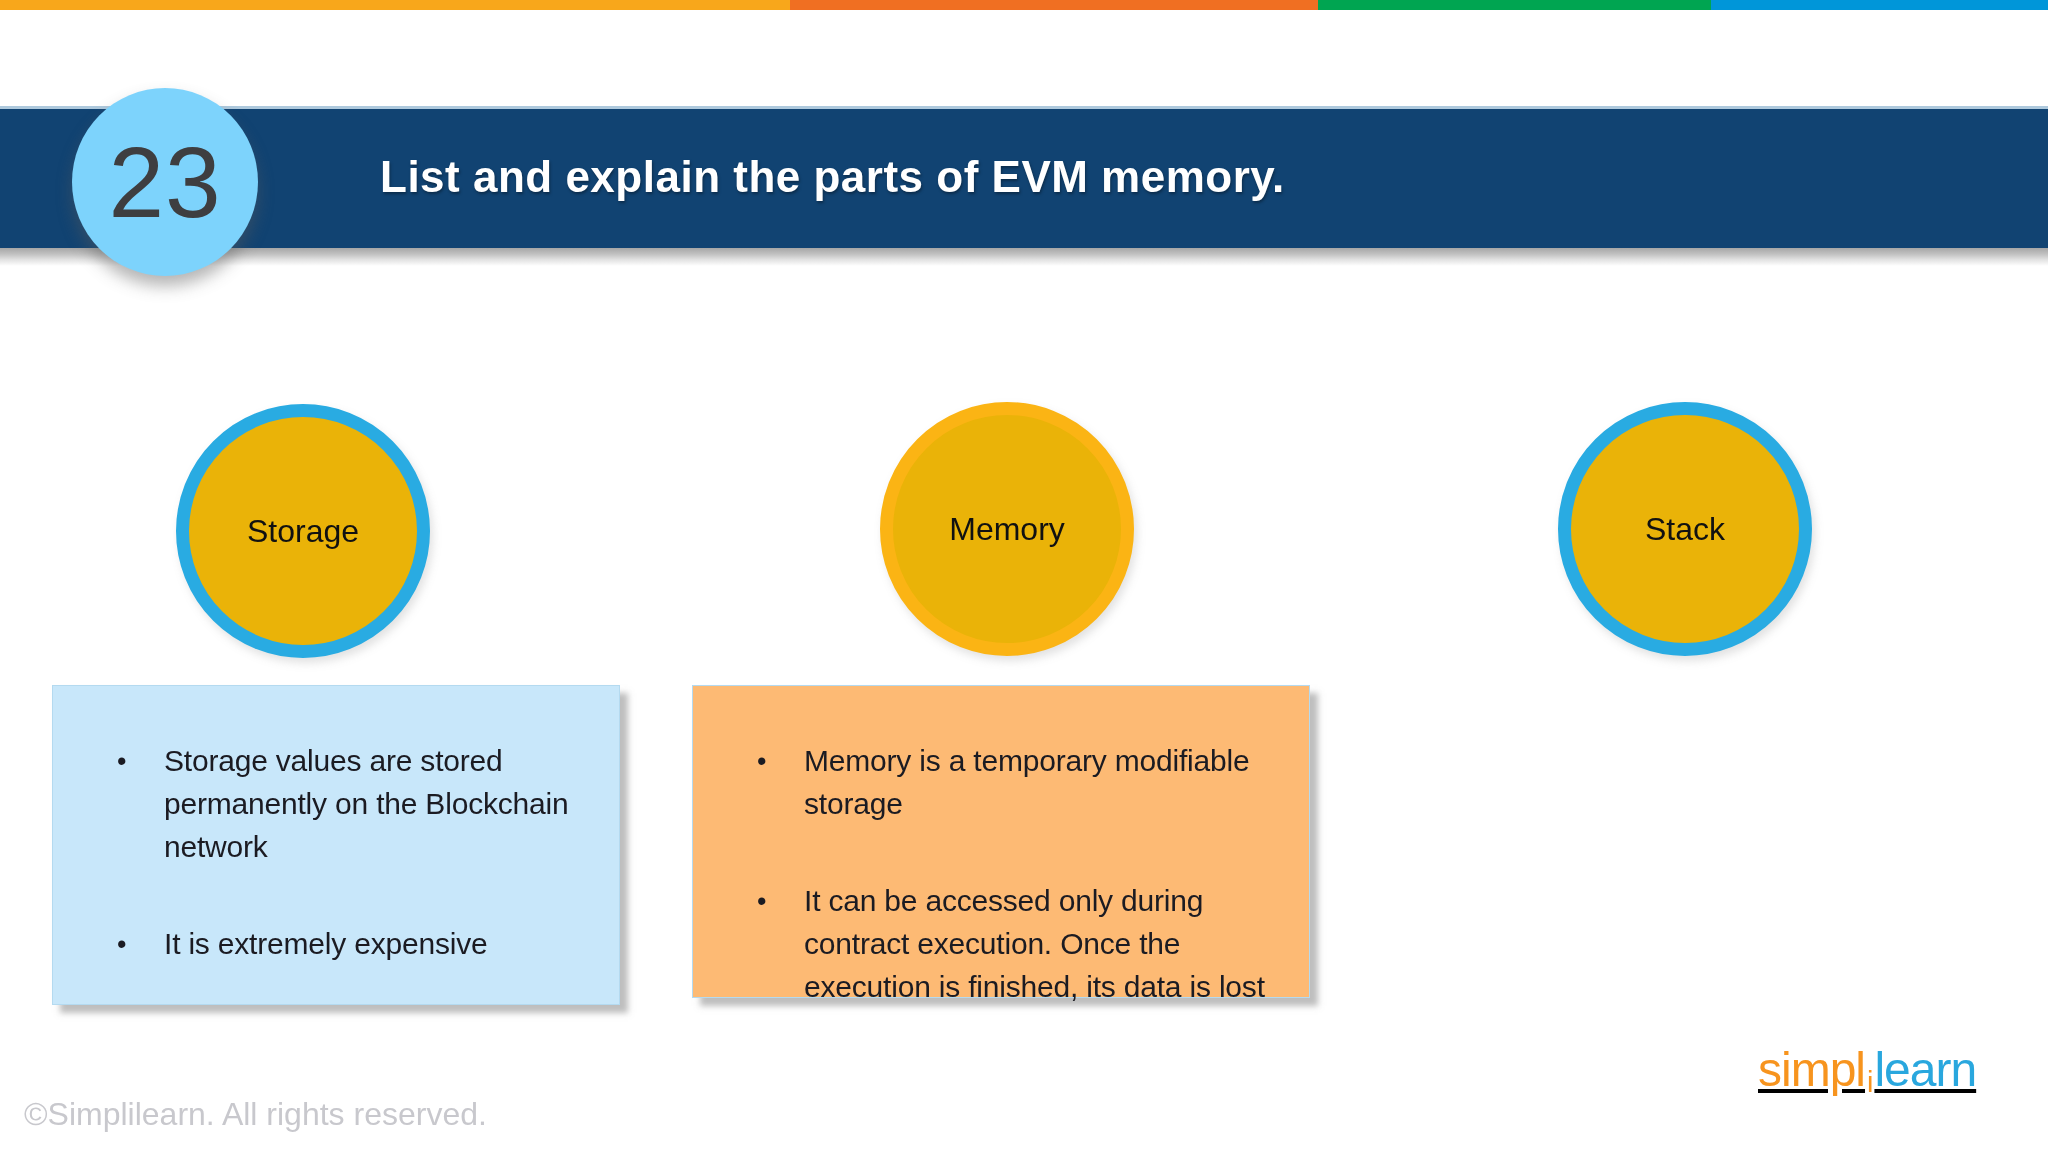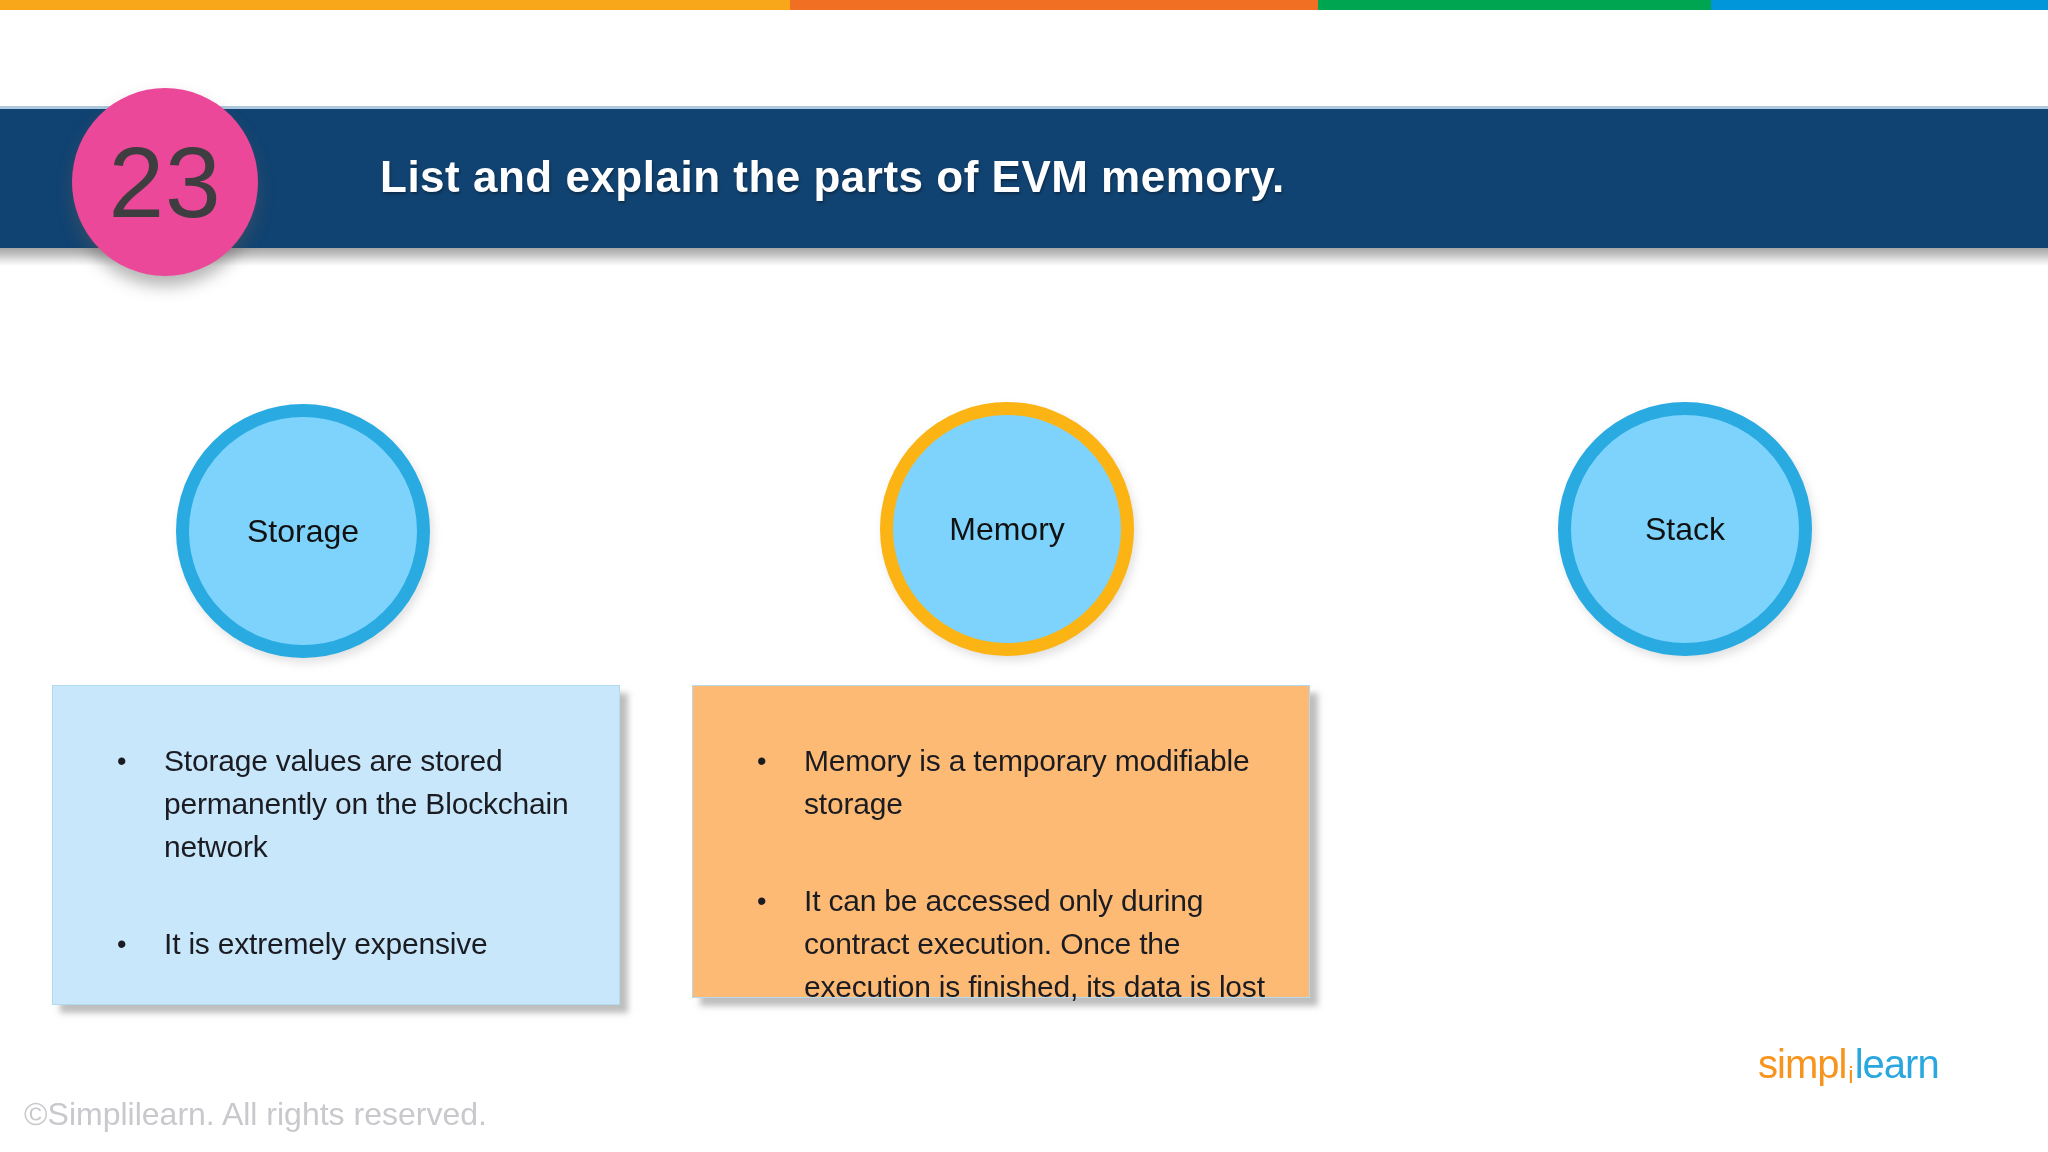--- a/index.html
+++ b/index.html
@@ -46,21 +46,21 @@
     color: #ffffff;
     font-size: 44px;
     letter-spacing: 0.5px;
     text-shadow: 1px 2px 3px rgba(0,0,0,0.35);
   }
 
   
   .number-badge {
     position: absolute; left: 72px; top: 88px;
     width: 186px; height: 188px;
-    background: #ec4899;
+    background: #7dd3fc;
     border-radius: 50%;
     display: flex; align-items: center; justify-content: center;
     box-shadow: 0 10px 16px rgba(90,90,90,0.45);
     z-index: 3;
   }
   .number-badge span {
     font-size: 100px;
     color: #3e3e40;
     letter-spacing: 1px;
   }
@@ -71,21 +71,21 @@
     font-size: 40px; color: #1a1a1a;
   }
 
   
   .type-circle {
     position: absolute;
     width: 254px; height: 254px;
     box-sizing: border-box;
     border: 13px solid #29abe2;
     border-radius: 50%;
-    background: #7dd3fc;
+    background: #eab308;
     display: flex; align-items: center; justify-content: center;
     box-shadow: 3px 5px 8px rgba(140,140,140,0.25);
   }
   .circle-storage { left: 176px; top: 404px; }
   .circle-memory  { left: 880px; top: 402px; }
   .circle-stack   { left: 1558px; top: 402px; }
   .type-circle .circle-label {
     font-size: 32px; color: #111111;
   }
 
@@ -123,23 +123,24 @@
   }
 
   
   .copyright {
     position: absolute; left: 24px; top: 1096px;
     font-size: 32px;
     color: #c8c8cd;
   }
   .brand-logo {
     position: absolute; left: 1758px; top: 1042px;
-    font-size: 40px;
+    font-size: 48px;
     letter-spacing: -1px;
     white-space: nowrap;
+    text-decoration: underline;
   }
   .brand-logo .logo-i {
     display: inline-block;
     font-size: 0.6em;
     transform: translateY(0.22em);
     margin: 0 2px;
   }
 </style>
 </head>
 <body>

